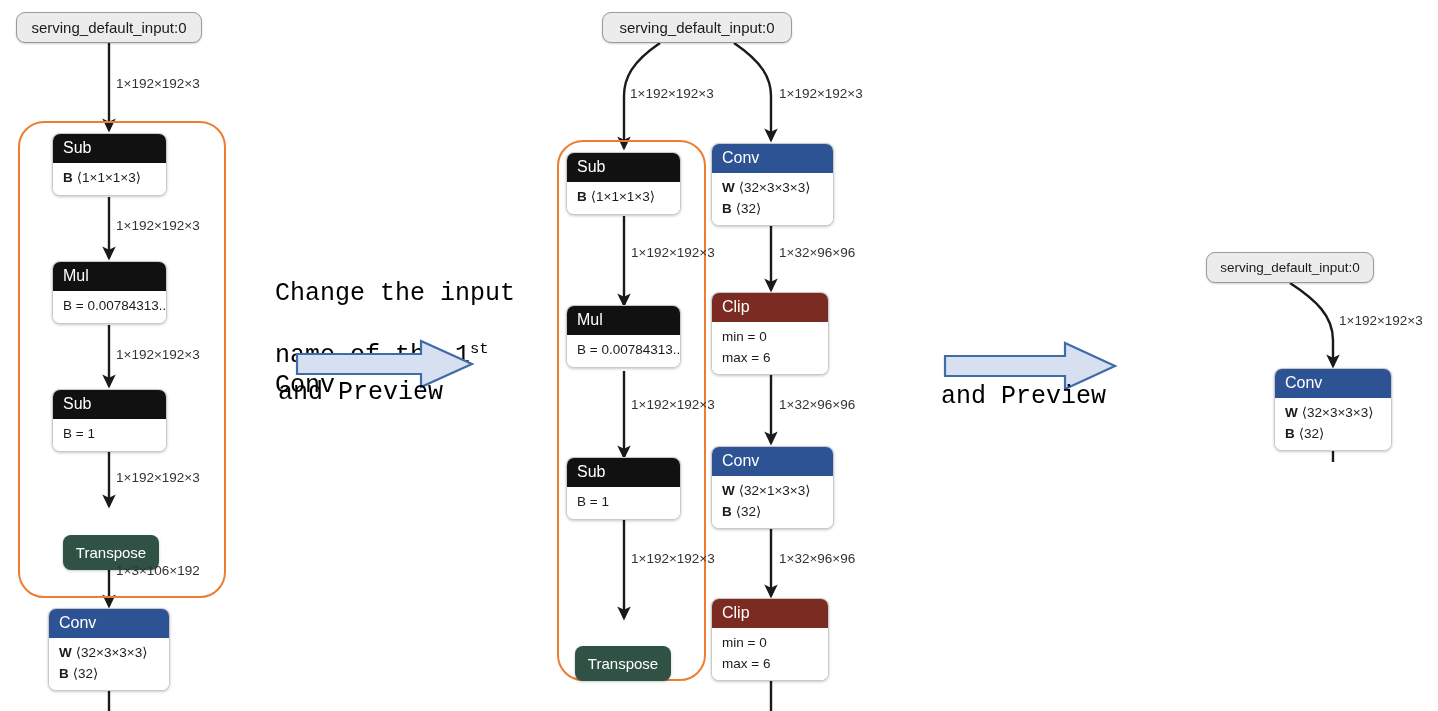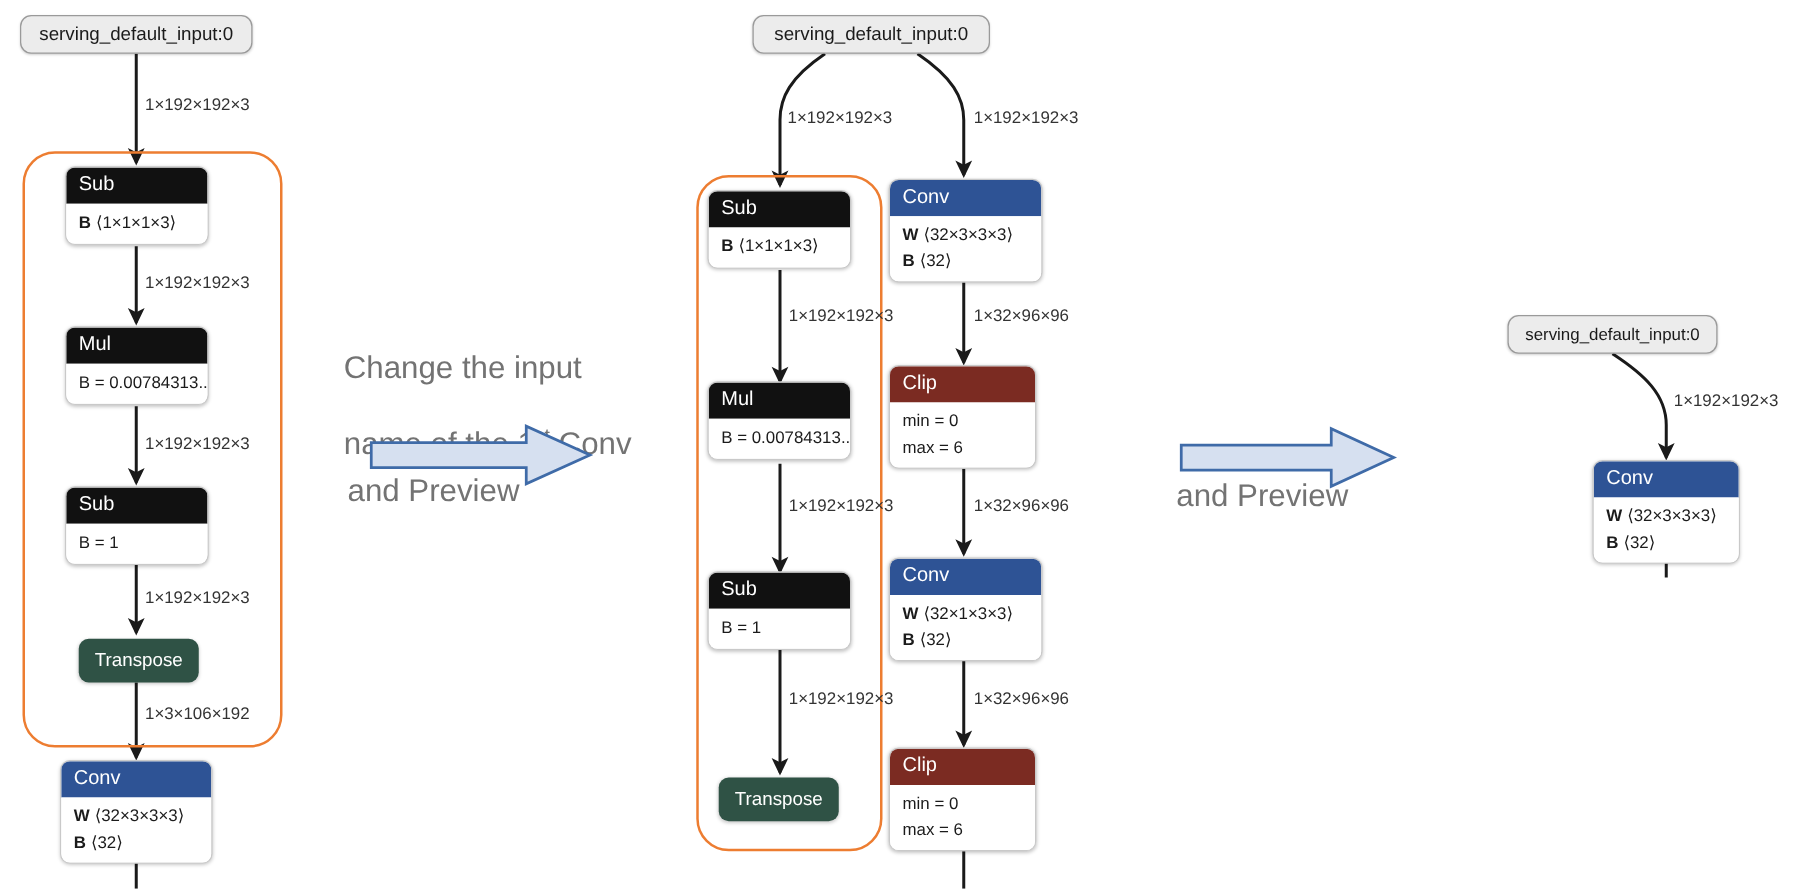--- a/index.html
+++ b/index.html
@@ -52,20 +52,21 @@
   .op-body .row{display:block;}
   .op-body b{font-weight:bold;letter-spacing:.2px;}
 
   
   .op-solid{
     border-radius:8px;
     display:flex;align-items:center;justify-content:center;
     color:#ffffff;font-size:15px;
     box-shadow:0 1px 3px rgba(0,0,0,.22);
     white-space:nowrap;
+    margin-top:24px;
   }
 
   
   .edge-label{
     position:absolute;
     font-size:13.5px;
     color:#333333;
     white-space:nowrap;
     letter-spacing:0px;
   }
@@ -75,23 +76,23 @@
     position:absolute;
     border:2.5px solid #ED7D31;
     border-radius:26px;
     box-sizing:border-box;
     background:transparent;
   }
 
   
   .caption{
     position:absolute;
-    font-family:Liberation Sans, sans-serif;
+    font-family:Liberation Mono, monospace;
     font-size:25px;
-    color:#737373;
+    color:#000000;
     line-height:1.22;
     white-space:pre-line;
   }
   .caption sup{font-size:.62em;vertical-align:super;}
   .blockarrow{position:absolute;}
 </style>
 </head>
 <body>
 
 <div id="canvas">

